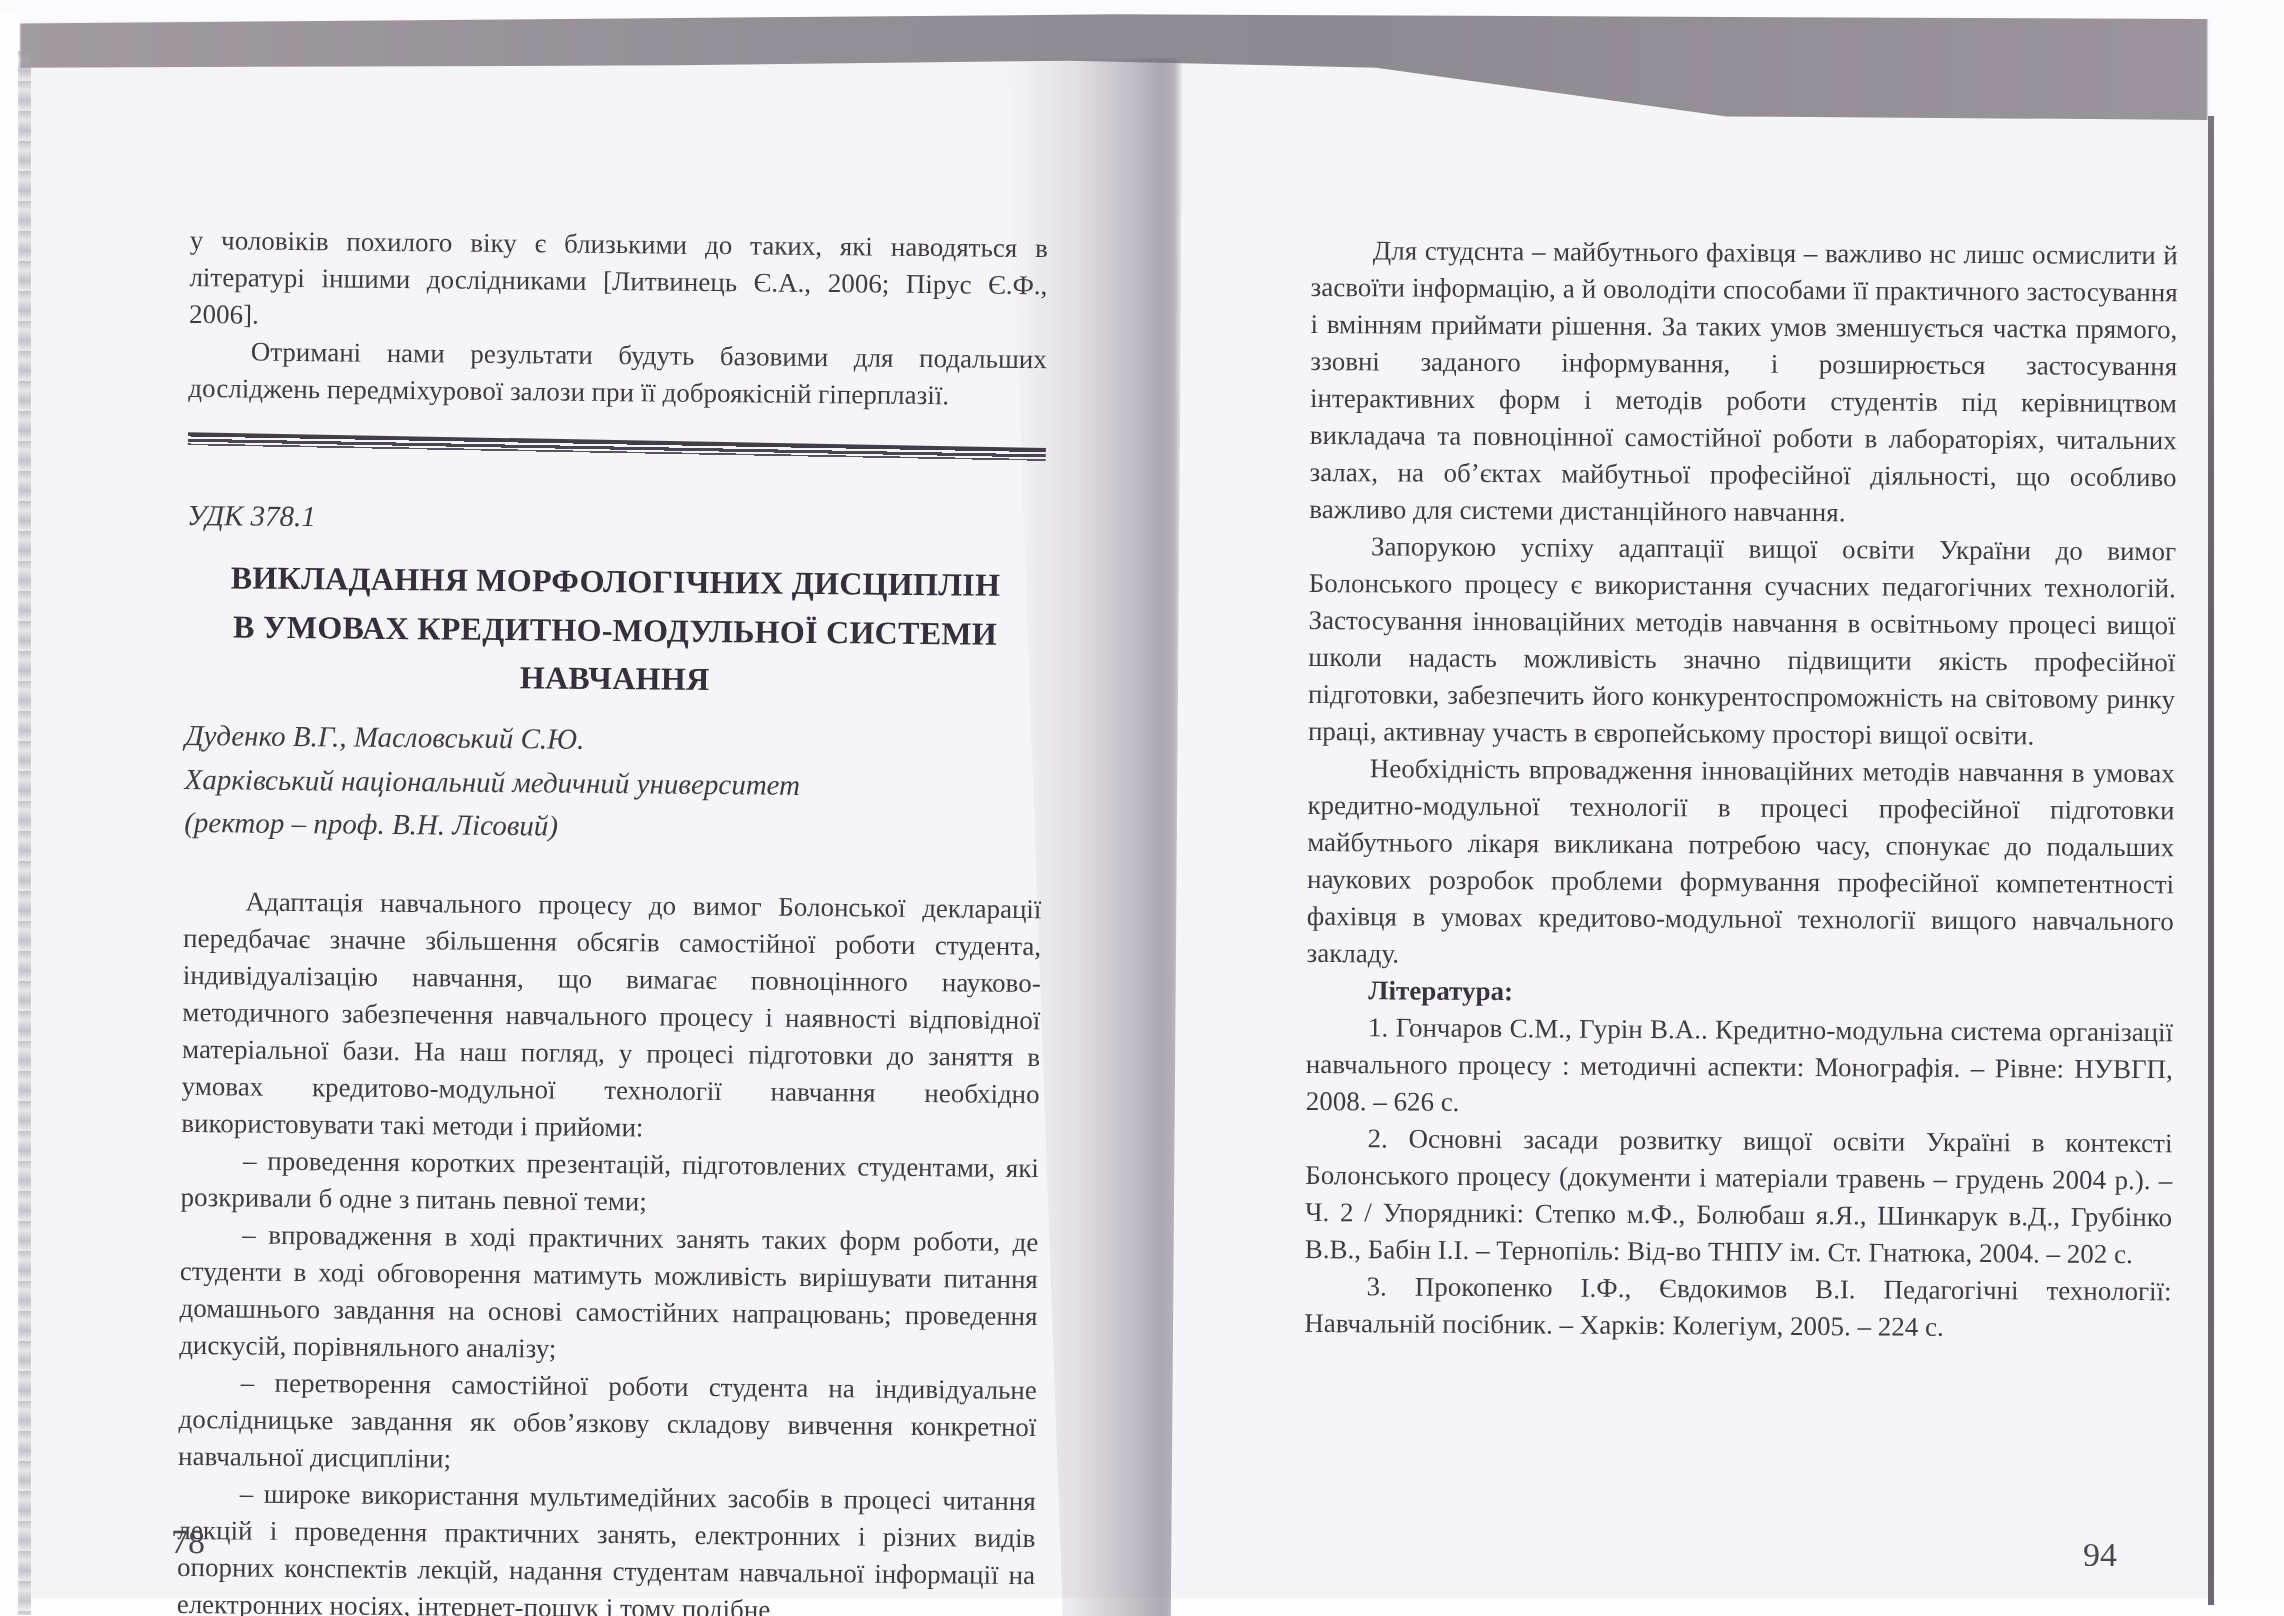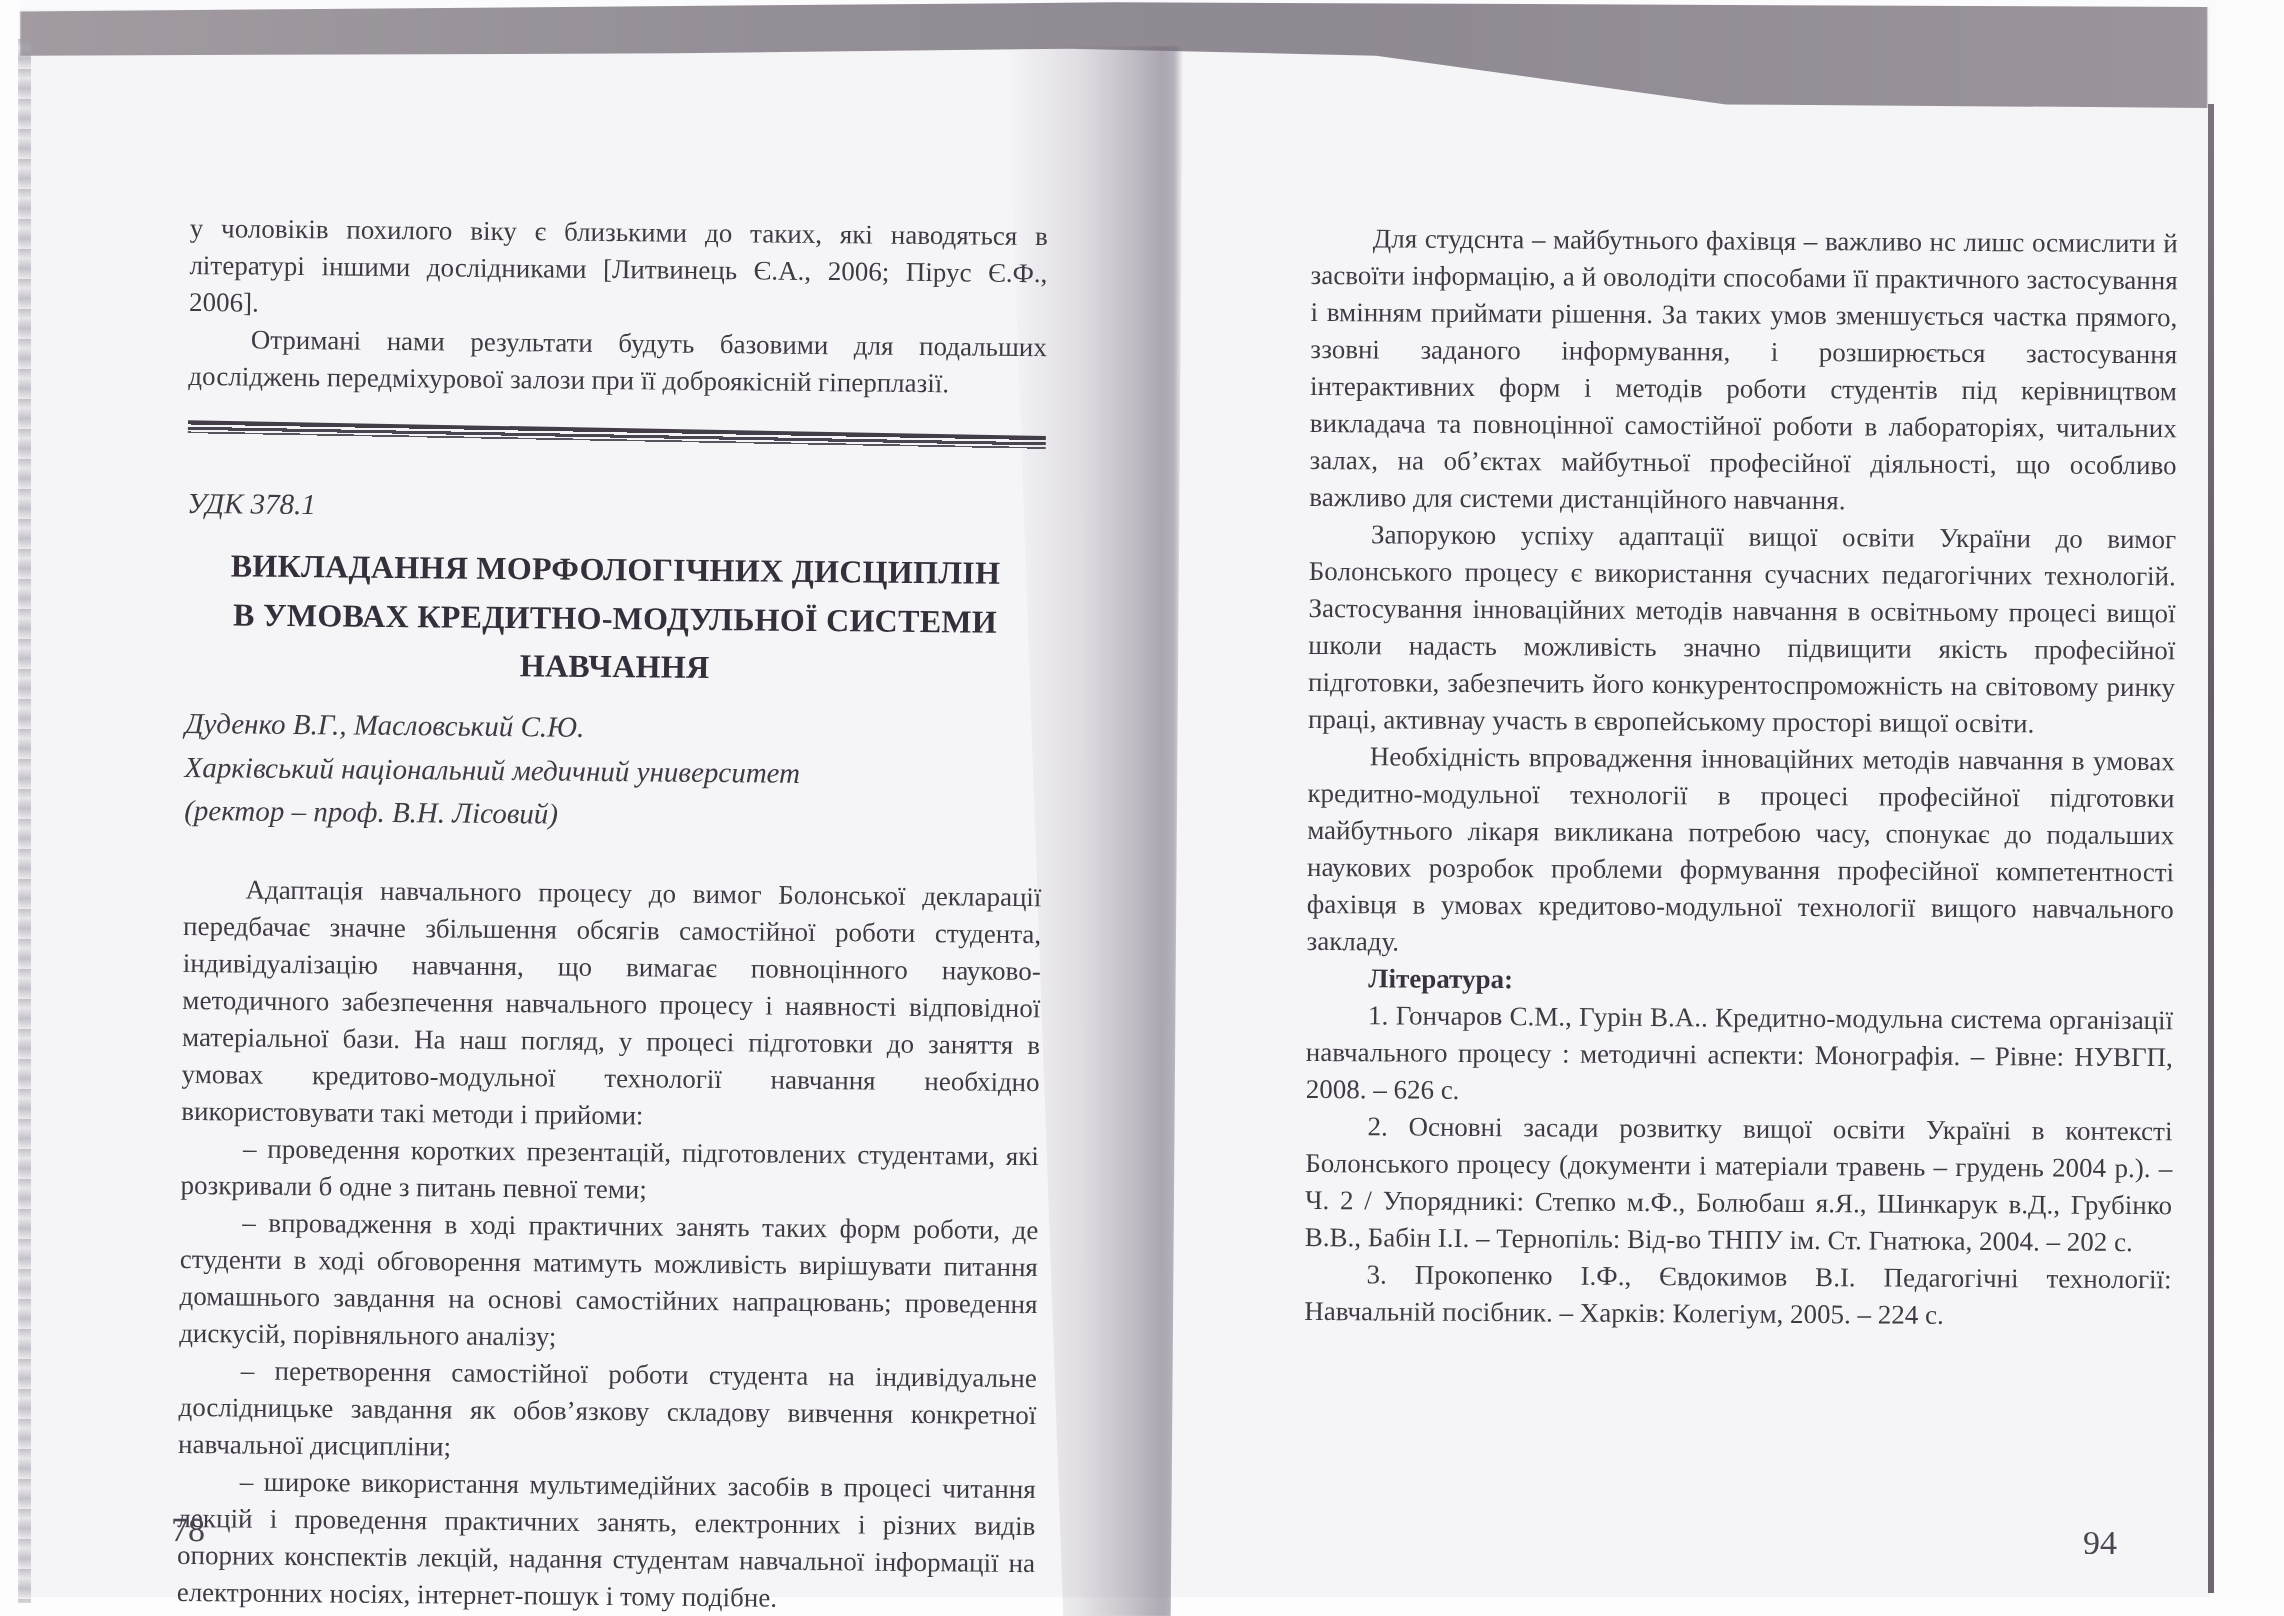--- a/index.html
+++ b/index.html
@@ -2,21 +2,21 @@
 <html style="font-size:10.4px"><head>
 <meta charset="utf-8">
 <style>
   html, body {
     margin: 0; padding: 0;
     width: 2284px; height: 1617px;
     overflow: hidden;
     background: #fbfafc;
     font-family: "Liberation Serif", "DejaVu Serif", serif;
   }
-  .scan-root { position: absolute; inset: 0; }
+  .scan-root { position: absolute; inset: 0; margin-top: 12px; }
 
   
   .white-left   { position:absolute; left:0; top:0; width:19.6px; height:1617px; background:#fdfdfe; }
   .white-right  { position:absolute; right:0; top:0; width:68px; height:1617px; background:#fcfcfd; }
   .white-bottom { position:absolute; left:0; bottom:0; width:2284px; height:18px; background:#fdfdfe; }
 
   
   .paper {
     position:absolute; left:19.6px; top:9px; width:2190px; height:1588px;
     background:#f5f4f7;

